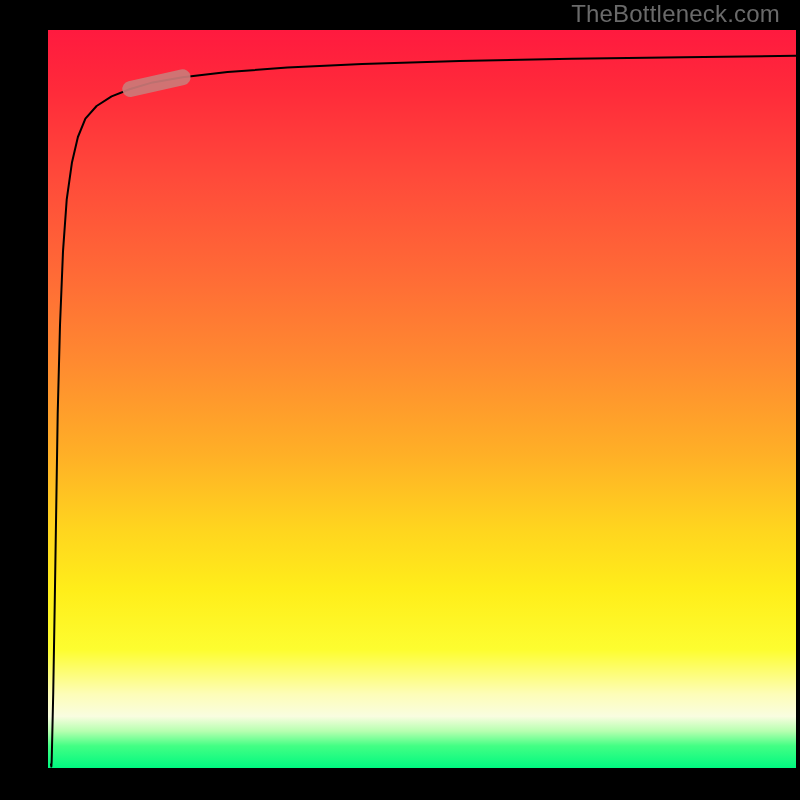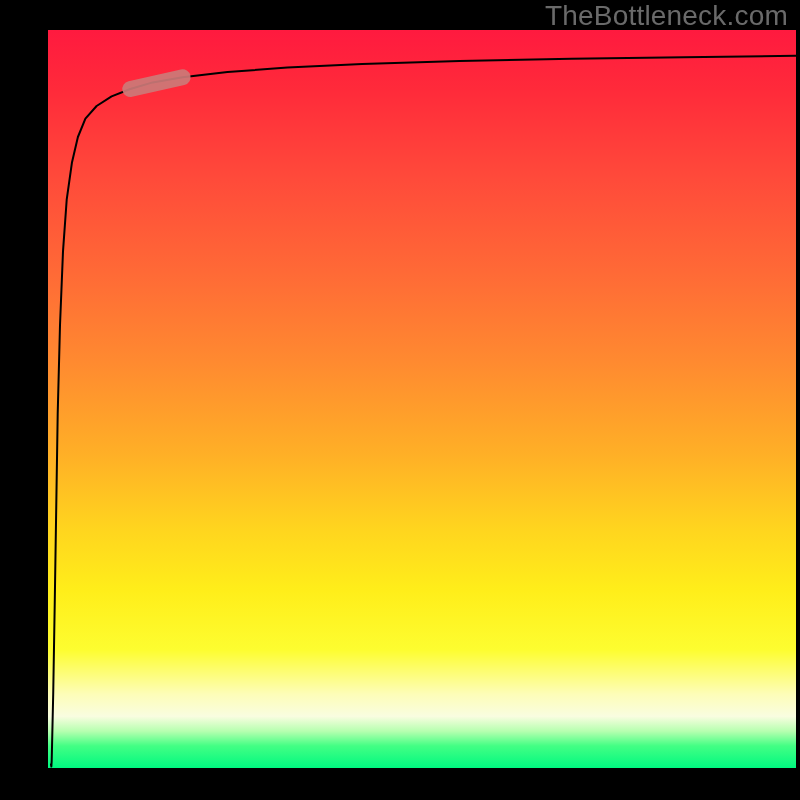--- a/index.html
+++ b/index.html
@@ -12,23 +12,23 @@
   }
   .frame {
     position: relative;
     width: 800px;
     height: 800px;
     background: #000;
   }
   .watermark {
     position: absolute;
     top: 0px;
-    right: 12px;
+    right: 20px;
     font-family: Arial, Helvetica, sans-serif;
-    font-size: 28px;
+    font-size: 24px;
     color: #6a6a6a;
     letter-spacing: 0.2px;
     user-select: none;
   }
   
   .plot-area {
     position: absolute;
     left: 48px;
     top: 30px;
     width: 748px;   

